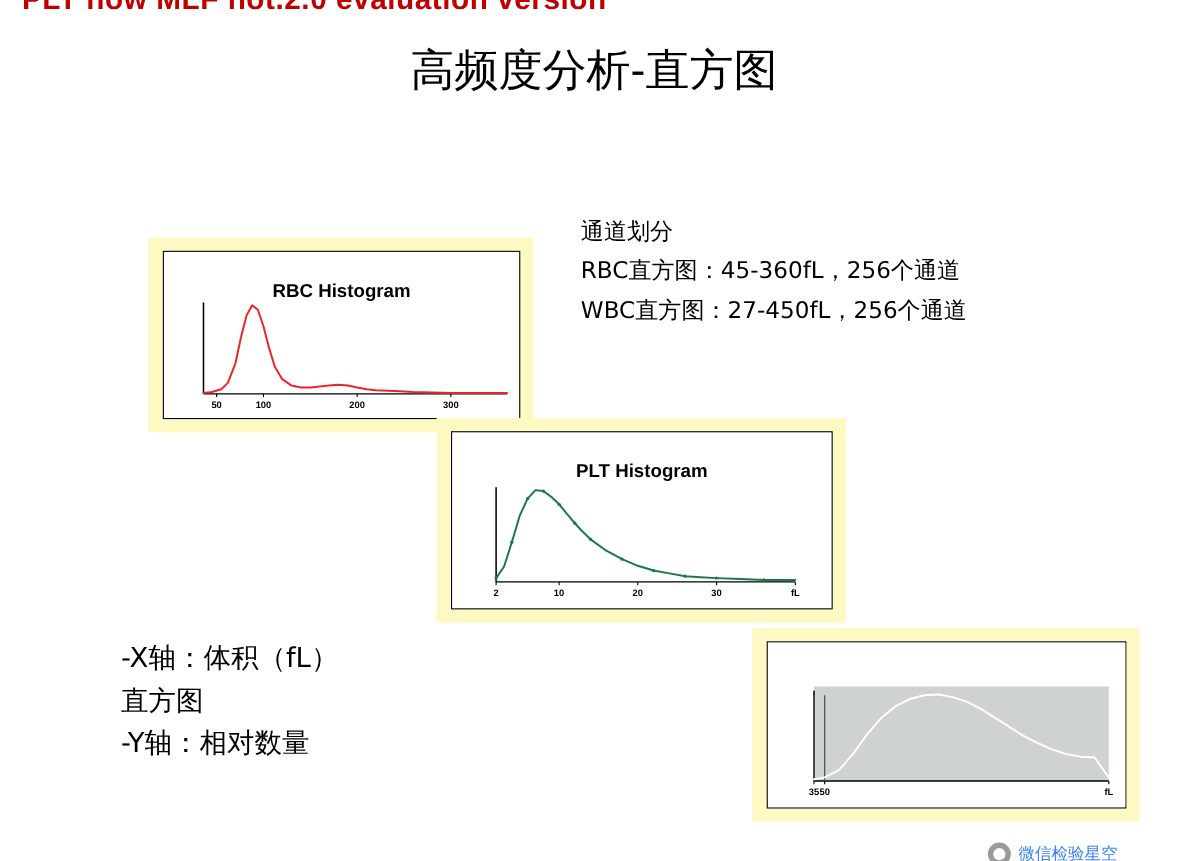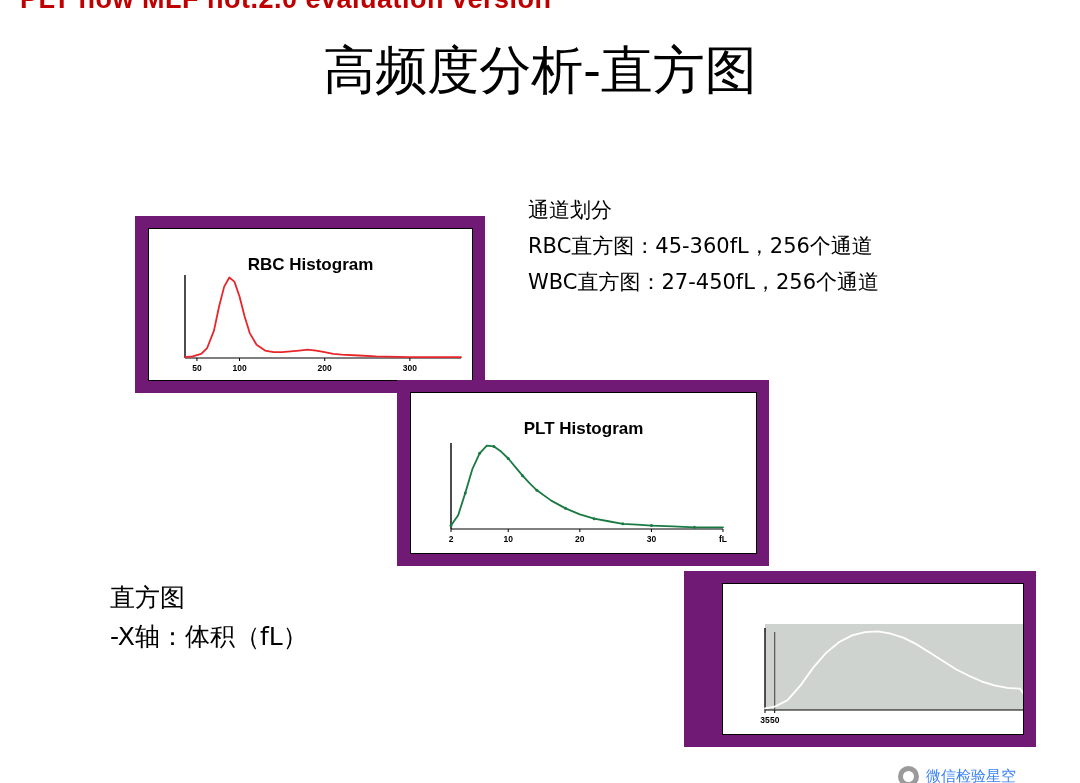--- a/index.html
+++ b/index.html
@@ -28,21 +28,21 @@
   }
 
   
   .slide-title {
     position: absolute;
     top: 36px;
     left: 0;
     width: 1080px;
     text-align: center;
     font-family: "DejaVu Serif", serif;
-    font-size: 52px;
+    font-size: 40px;
     color: #000000;
     white-space: nowrap;
   }
 
   
   .channel-block {
     position: absolute;
     top: 192px;
     left: 528px;
     font-family: "DejaVu Sans", sans-serif;
@@ -61,21 +61,21 @@
     font-family: "DejaVu Sans", sans-serif;
     font-size: 25px;
     line-height: 39px;
     color: #000000;
     white-space: nowrap;
   }
 
   
   .panel {
     position: absolute;
-    background: #701a75;
+    background: #fef9c3;
     box-sizing: border-box;
     text-decoration: underline;
   }
   .panel-inner {
     position: absolute;
     background: #ffffff;
     border: 1px solid #000000;
     box-sizing: border-box;
     overflow: hidden;
   }
@@ -97,21 +97,21 @@
   
   #panel-rbc { left: 135px; top: 216px; width: 350px; height: 177px; }
   #panel-rbc .panel-inner { left: 13px; top: 12px; right: 12px; bottom: 12px; }
   #panel-rbc .panel-title { top: 26px; font-size: 17px; }
 
   #panel-plt { left: 397px; top: 380px; width: 372px; height: 186px; }
   #panel-plt .panel-inner { left: 13px; top: 12px; right: 12px; bottom: 12px; }
   #panel-plt .panel-title { top: 26px; font-size: 17px; }
 
   #panel-wbc { left: 684px; top: 571px; width: 352px; height: 176px; }
-  #panel-wbc .panel-inner { left: 13px; top: 12px; right: 12px; bottom: 12px; margin-left: 25px; }
+  #panel-wbc .panel-inner { left: 13px; top: 12px; right: 12px; bottom: 12px; }
   #panel-wbc .panel-title { top: 22px; font-size: 17px; }
 
   
   .watermark {
     position: absolute;
     left: 898px;
     top: 766px;
     display: flex;
     align-items: center;
     gap: 7px;
@@ -144,22 +144,23 @@
 
 <div class="slide-title">高频度分析-直方图</div>
 
 <div class="channel-block">
   <div>通道划分</div>
   <div>RBC直方图：45-360fL，256个通道</div>
   <div>WBC直方图：27-450fL，256个通道</div>
 </div>
 
 <div class="axis-block">
+  <div>-X轴：体积（fL）</div>
   <div>直方图</div>
-  <div>-X轴：体积（fL）</div>
+  <div>-Y轴：相对数量</div>
 </div>
 
 <div class="panel" id="panel-rbc">
   <div class="panel-inner">
     <div class="panel-title">RBC Histogram</div>
     <svg class="plot-svg" id="svg-rbc" width="324" height="151">
         <line x1="36" y1="46" x2="36" y2="129" stroke="#000" stroke-width="1.4"></line>
         <line x1="36" y1="129" x2="312" y2="129" stroke="#000" stroke-width="1.2"></line>
         <line x1="47.925925925925924" y1="129" x2="47.925925925925924" y2="132" stroke="#000" stroke-width="1"></line>
         <text x="47.925925925925924" y="142" text-anchor="middle" font-family="Liberation Sans, sans-serif" font-size="8.5" font-weight="bold" fill="#000">50</text>

